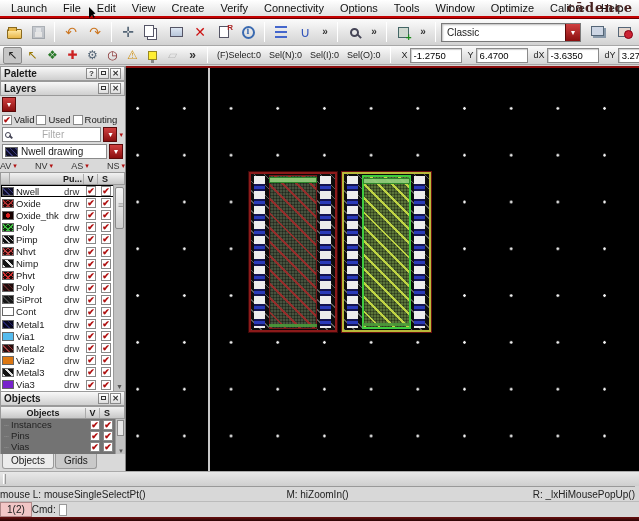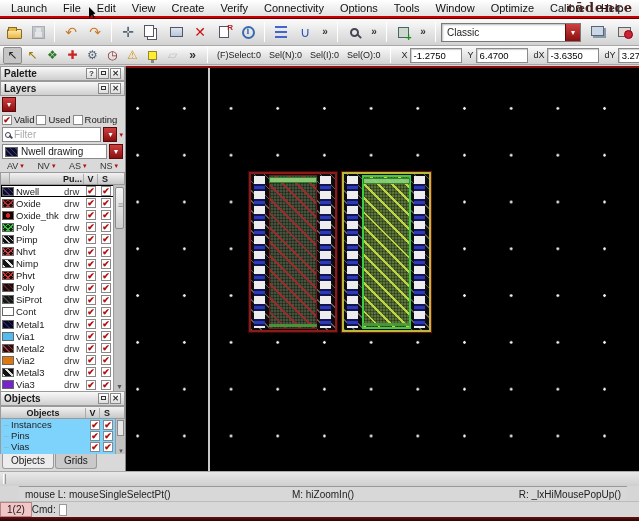--- a/index.html
+++ b/index.html
@@ -71,24 +71,24 @@
   .prow { display:flex; align-items:center; padding:1px 2px; gap:2px; }
   .selbox { flex:1; display:flex; align-items:center; height:15px; background:#fff; border:1px solid #8a8a8a; padding:0 2px; gap:3px; overflow:hidden; }
   .selbox .stext { flex:1; font-size:10px; white-space:nowrap; }
   .k-funnel { width:10px; height:10px; background:#f0c020; border:0; clip-path:polygon(0 0,100% 0,62% 42%,62% 100%,38% 100%,38% 42%); }
   .k-mag-s { width:6px; height:6px; border:1.5px solid #445; border-radius:50%; position:relative; }
   .k-mag-s::after { content:""; position:absolute; width:4px; height:1.5px; background:#445; transform:rotate(45deg); right:-3px; bottom:-1px; }
   .rbtn-s { width:14px; height:15px; background:linear-gradient(#d04040,#8a0f0f); border:1px solid #5a0a0a; color:#fff; font-size:8px; display:flex; align-items:center; justify-content:center; }
   .mini-arrow { color:#b01010; font-size:7px; }
   .pchk { display:flex; align-items:center; gap:2px; font-size:9.5px; }
   .box { width:10px; height:10px; background:#fff; border:1px solid #8a8a8a; font-size:9px; line-height:9px; text-align:center; color:#b01010; font-weight:bold; }
-  #filter-input { flex:1; min-width:0; height:28px; border:0; outline:0; font-size:10px; color:#333; font-family:"Liberation Sans",sans-serif; }
+  #filter-input { flex:1; min-width:0; height:28px; border:0; outline:0; font-size:10px; color:#333; font-family:"Liberation Sans",sans-serif;margin-left:28px; }
   #filter-input::placeholder { color:#aaa; }
   .sw { width:13px; height:10px; border:1px solid #666; flex:none; }
-  #avns { display:flex; align-items:center; justify-content:space-between; padding:1px 7px; }
+  #avns { display:flex; align-items:center; justify-content:space-between; padding:1px 0; }
   .avl { font-size:9px; color:#333; }
   
   .thead { display:flex; align-items:center; height:13px; background:linear-gradient(#f2f2f2,#c8c8c8); border:1px solid #9a9a9a; font-size:9px; font-weight:bold; }
   .thead .c0 { width:9px; height:100%; border-right:1px solid #aaa; background:linear-gradient(#e8e8e8,#c0c0c0); }
   .thead .c1 { width:52px; text-align:center; border-right:1px solid #aaa;margin-top:46px; }
   .thead .c2 { width:22px; text-align:left; padding-left:1px; border-right:1px solid #aaa; }
   .thead .c3 { width:14px; text-align:center; border-right:1px solid #aaa; }
   .thead .c4 { width:14px; text-align:center; }
   #lbody { position:relative; height:206px; background:#ffffff; border-left:1px solid #9a9a9a; overflow:hidden; }
   .lrow { display:flex; align-items:center; height:12.1px; padding:0 1px; gap:2px; }
@@ -99,21 +99,21 @@
   .chk { width:10px; height:10px; background:#fff; border:1px solid #888; font-size:9px; line-height:8px; text-align:center; color:#b01010; font-weight:bold; margin-right:3px; }
   #lscroll { position:absolute; right:0; top:0; bottom:0; width:12px; background:#c2c2c2; border-left:1px solid #999; }
   #lscroll .thumb { position:absolute; left:1px; right:1px; top:2px; height:42px; background:linear-gradient(#f4f4f4,#cfcfcf); border:1px solid #8a8a8a; border-radius:2px; }
   #lscroll .thumb::after { content:"≡"; position:absolute; left:2px; top:12px; color:#888; font-size:9px; }
   #lscroll .sdown { position:absolute; bottom:1px; left:2px; font-size:7px; color:#555; }
   
   .ohead { display:flex; align-items:center; height:13px; background:linear-gradient(#f2f2f2,#c8c8c8); border:1px solid #9a9a9a; font-size:9px; font-weight:bold; }
   .ohead .oc1 { flex:1; text-align:center; border-right:1px solid #aaa; }
   .ohead .oc2 { width:14px; text-align:center; border-right:1px solid #aaa; }
   .ohead .oc3 { width:14px; text-align:center; margin-right:10px; }
-  #obody { position:relative; background:#7dd3fc; border-left:1px solid #9a9a9a; flex:1; }
+  #obody { position:relative; background:#737373; border-left:1px solid #9a9a9a; flex:1; }
   .orow { display:flex; align-items:center; height:11px; padding-left:3px; }
   .oname { flex:1; font-size:9.5px; color:#222; }
   .oname::before { content:"┄ "; color:#999; font-size:8px; }
   #oscroll { position:absolute; right:0; top:0; bottom:0; width:10px; background:#c2c2c2; border-left:1px solid #999; }
   #oscroll .thumb { position:absolute; left:1px; right:1px; top:1px; height:16px; background:#e8e8e8; border:1px solid #8a8a8a; }
   #oscroll .sdown { position:absolute; bottom:0; left:2px; font-size:6px; color:#555; }
   
   #ptabs { height:17px; display:flex; align-items:flex-start; padding-left:2px; gap:1px; background:#d9d9d9; }
   .ptab { padding:1px 8px 2px; font-size:10px; border:1px solid #9a9a9a; border-top:none; background:#c9c9c9; border-radius:0 0 3px 3px; }
   .ptab.active { background:#ececec; font-weight:normal; }
@@ -139,21 +139,21 @@
     background-image:
       repeating-linear-gradient(45deg, rgba(205,225,70,.9) 0 2px, transparent 2px 10px),
       repeating-linear-gradient(0deg, rgba(0,0,0,.30) 0 1px, transparent 1px 3px),
       repeating-linear-gradient(90deg, rgba(0,0,0,.30) 0 1px, transparent 1px 3px); }
   .nwell-top { position:absolute; top:1px; left:-1px; right:-1px; height:6px; background:#8fcc7a; border:1px solid #2a8a2a; opacity:.95; }
   .nwell-bot { position:absolute; bottom:1px; left:-1px; right:-1px; height:3px; background:#4a9a3a; opacity:.9; }
 
   
   #dock { position:absolute; top:471px; left:0; right:0; height:15px; background:linear-gradient(#e8e8e8,#cfcfcf); border-top:1px solid #aaa; }
   #dock .grip { position:absolute; left:3px; top:2px; width:3px; height:10px; border-left:1px solid #fff; border-right:1px solid #999; }
-  #msgbar { position:absolute; top:486px; left:0; right:12px; height:15px; background:#d8d8d8; border-top:1px solid #999; display:flex; align-items:center; padding:0 6px; font-size:10px; color:#222;margin-left:19px; }
+  #msgbar { position:absolute; top:486px; left:0; right:4px; height:15px; background:#d8d8d8; border-top:1px solid #999; display:flex; align-items:center; padding:0 0; font-size:10px; color:#222; }
   #msgbar .m-left { flex:1; }
   #msgbar .m-mid { flex:1; text-align:center; }
   #msgbar .m-right { flex:1; text-align:right; }
   #cmdbar { position:absolute; top:501px; left:0; right:0; height:16px; background:#d8d8d8; border-top:1px solid #bbb; display:flex; align-items:center; font-size:10px; }
   #counter { background:#f2c6c6; border:1px solid #b08888; padding:0 6px; height:100%; display:flex; align-items:center; }
   #mode { padding:0 14px; flex:1; }
   #cmdlabel { padding-right:3px; color:#222; }
   #cmdbox { width:8px; height:12px; background:#fff; border:1px solid #999; margin-right:2px; }
   #bottomline { position:absolute; top:517px; left:0; right:0; height:4px; background:linear-gradient(#6a0f0f,#2a0505); }
 </style>

